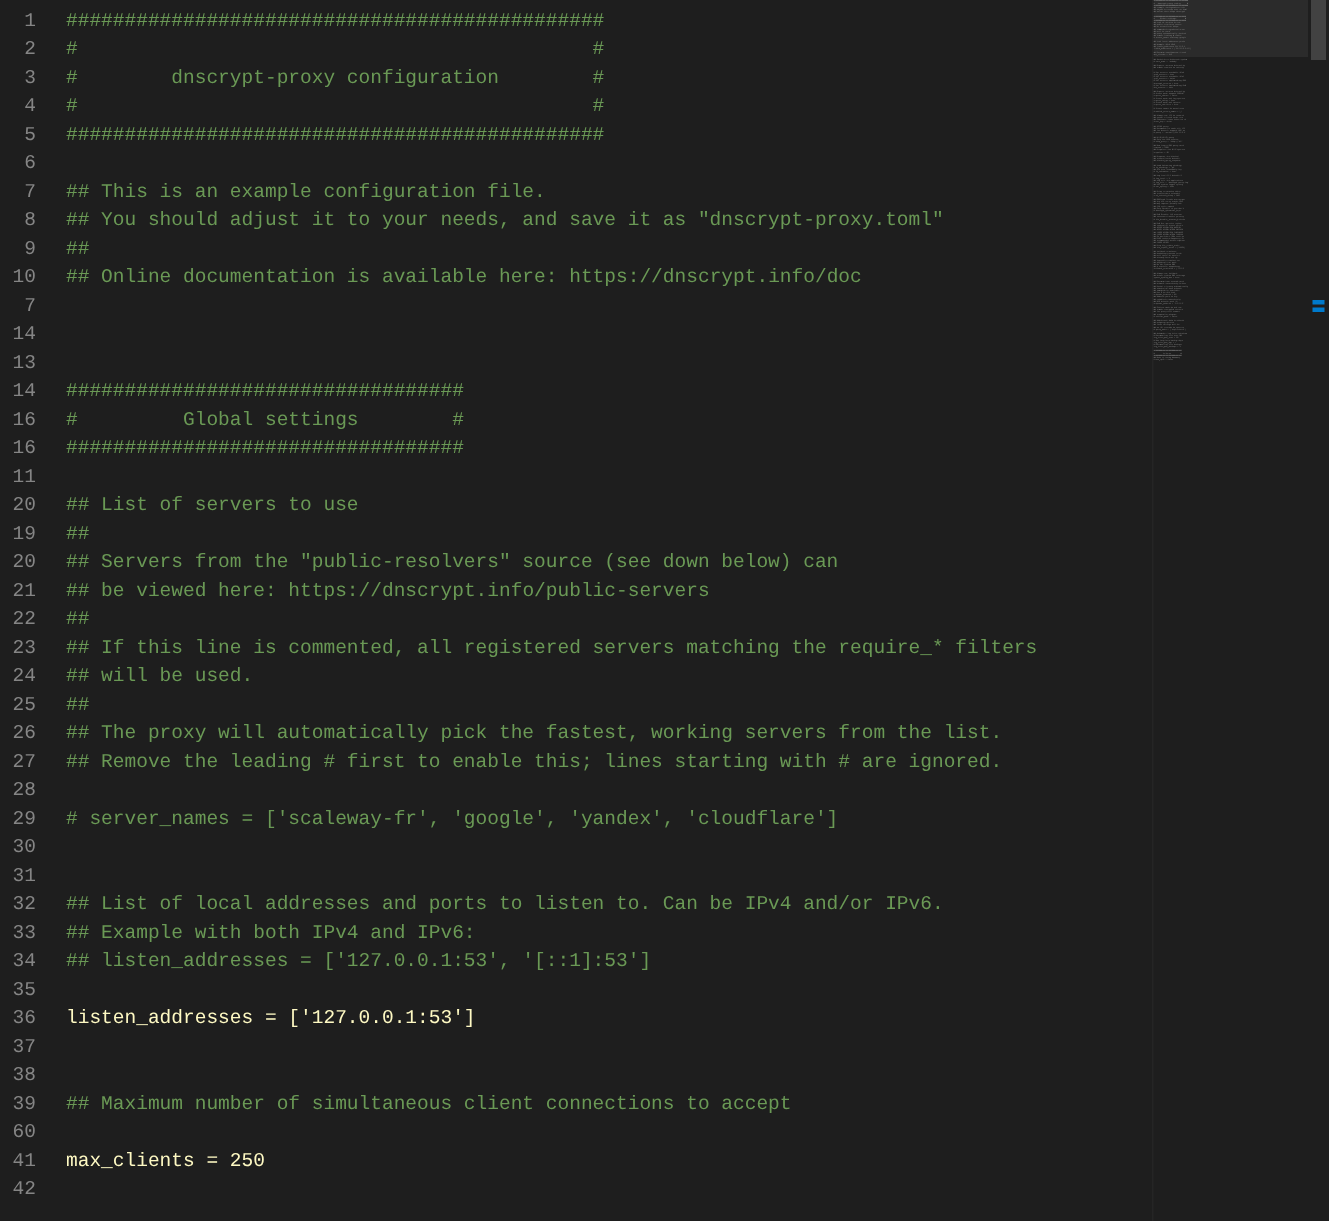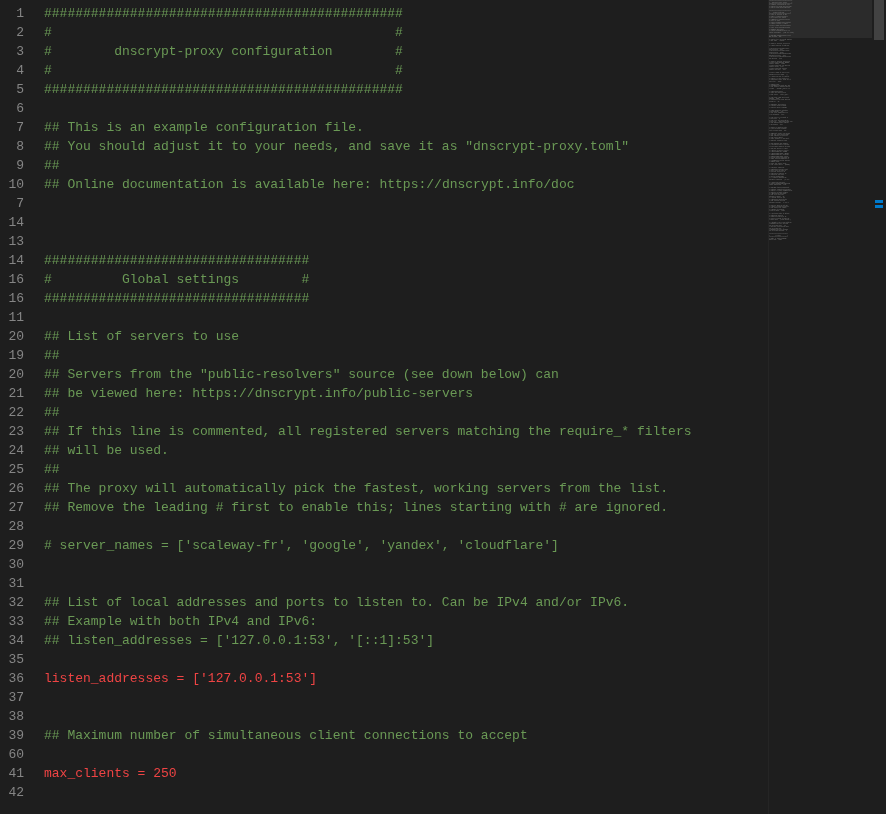--- a/index.html
+++ b/index.html
@@ -29,21 +29,21 @@
     }
     .gutter .line-num { height: 19px; }
     .code {
       flex: 1;
       line-height: 19px;
       padding-top: 4px;
       white-space: pre;
       color: #6a9955;
     }
     .code .row { height: 19px; }
-    .assign { color: #ef4444; }
+    .assign { color: #fef9c3; }
     .link { }
     .minimap {
       width: 104px;
       background: #1e1e1e;
       position: relative;
       border-left: 1px solid #252525;
       overflow: hidden;
     }
     .minimap-inner {
       transform: scale(0.12);

